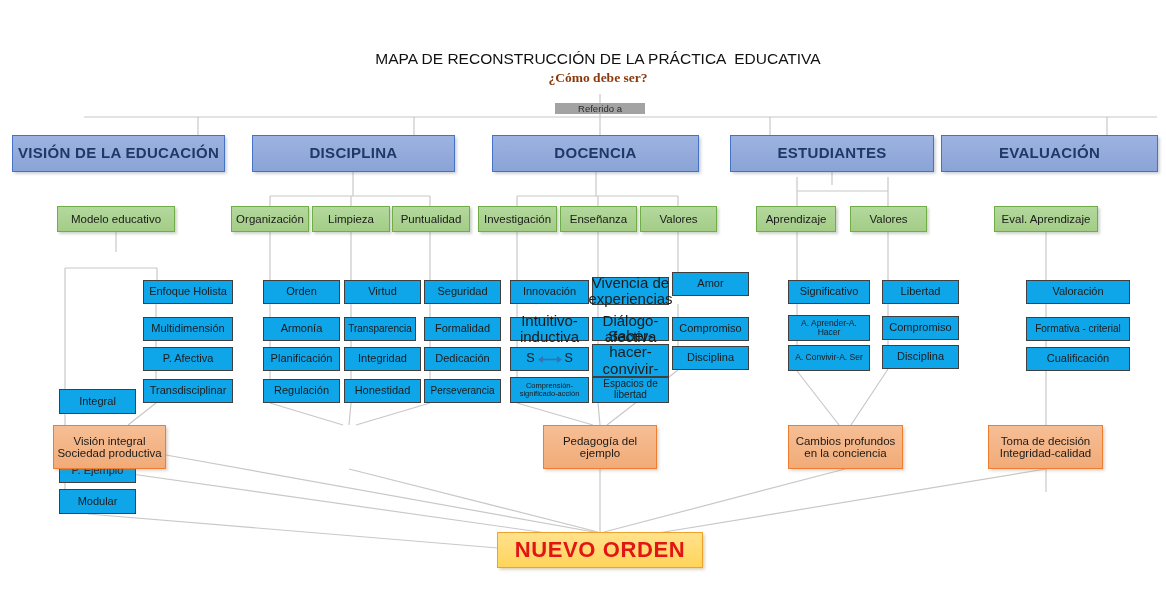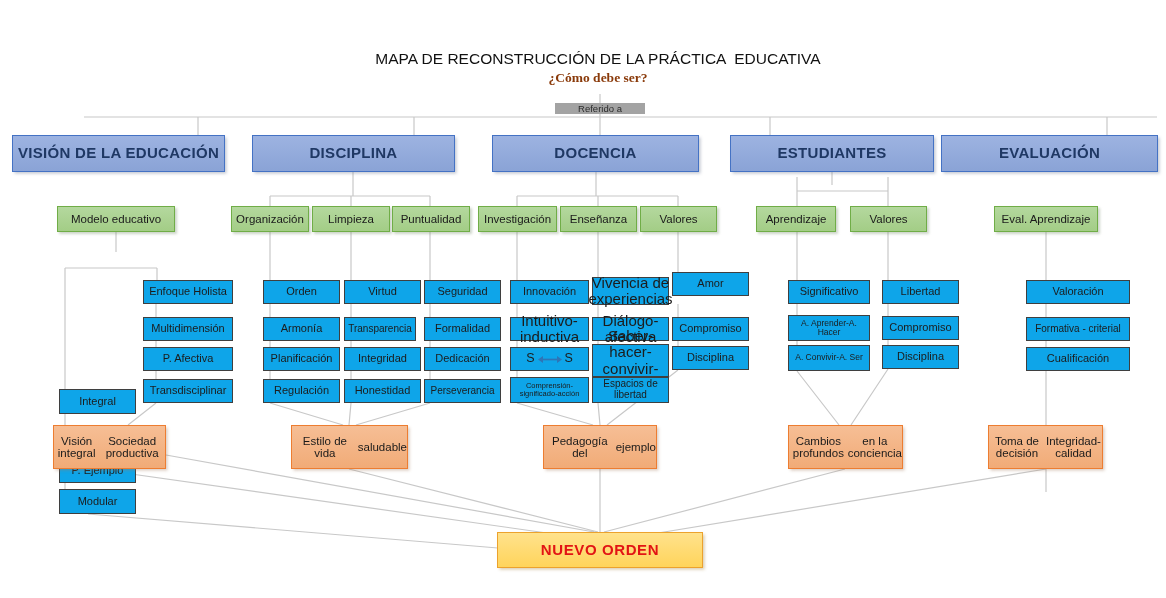--- a/index.html
+++ b/index.html
@@ -17,25 +17,25 @@
        text-align:center;box-sizing:border-box;z-index:2;line-height:1.08;}
   .bbox{height:37px;background:linear-gradient(180deg,#9DB3E1,#8AA3D6);
         border:1.6px solid var(--header-border);color:var(--header-text);
         font-size:15px;letter-spacing:.3px;box-shadow:1.5px 1.5px 3px rgba(120,130,150,.45);z-index:3;font-weight:bold;}
   .gbox{height:26px;background:linear-gradient(180deg,#B4D89E,#A3CD86);
         border:1.2px solid var(--green-border);font-size:11.5px;
         box-shadow:1.5px 1.5px 2.5px rgba(130,150,120,.4);z-index:3;}
   .wbox{height:24px;background:#0ea5e9;border:1px solid #3F3F3F;font-size:11px;color:#1c1c1c;z-index:2;margin-left:32px;}
   .obox{height:44px;background:linear-gradient(180deg,#F6BE95,#F1AB77);
         border:1.3px solid var(--orange-border);font-size:11.5px;
-        flex-direction:row;box-shadow:1.5px 1.5px 3px rgba(160,120,90,.4);z-index:4;}
+        flex-direction:column;box-shadow:1.5px 1.5px 3px rgba(160,120,90,.4);z-index:4;}
   .obox span{display:block;}
   .ybox{height:36px;background:linear-gradient(180deg,#FFE28C,#FFD45B);
         border:1.6px solid var(--final-border);color:var(--final-text);
-        font-size:15px;font-weight:bold;letter-spacing:.6px;
+        font-size:22px;font-weight:bold;letter-spacing:.6px;
         box-shadow:1.5px 1.5px 3px rgba(170,140,70,.45);z-index:4;}
   .title{position:absolute;left:0;top:50px;width:1196px;text-align:center;
          font-size:15.5px;color:#111;white-space:pre;z-index:2;}
   .subtitle{position:absolute;left:0;top:70px;width:1196px;text-align:center;
             font-family:"Liberation Serif",serif;font-weight:bold;font-size:13.5px;
             color:var(--subtitle-color);z-index:2;}
   .spine-label{position:absolute;left:555px;top:103px;width:90px;text-align:center;
                font-size:9.5px;color:#2b2b2b;background:#a3a3a3;z-index:2;}
   .fs10{font-size:10px;} .fs9{font-size:15px;} .fs85{font-size:8.5px;} .fs75{font-size:7.5px;}
   .sarrow{display:inline-flex;align-items:center;gap:2px;font-size:12.5px;}
@@ -145,24 +145,20 @@
   <div class="box wbox" style="left:850px;top:345px;width:77px">Disciplina</div>
 
   <div class="box wbox" style="left:994px;top:280px;width:104px">Valoración</div>
   <div class="box wbox fs10" style="left:994px;top:317px;width:104px">Formativa - criterial</div>
   <div class="box wbox" style="left:994px;top:347px;width:104px">Cualificación</div>
 
   <div class="box obox" style="left:53px;top:425px;width:113px">
     <span>Visión integral</span>
     <span>Sociedad productiva</span>
   </div>
-  <div class="box obox" style="left:291px;top:425px;width:117px">
-    <span>Estilo de vida</span>
-    <span>saludable</span>
-  </div>
   <div class="box obox" style="left:543px;top:425px;width:114px">
     <span>Pedagogía del</span>
     <span>ejemplo</span>
   </div>
   <div class="box obox" style="left:788px;top:425px;width:115px">
     <span>Cambios profundos</span>
     <span>en la conciencia</span>
   </div>
   <div class="box obox" style="left:988px;top:425px;width:115px">
     <span>Toma de decisión</span>

